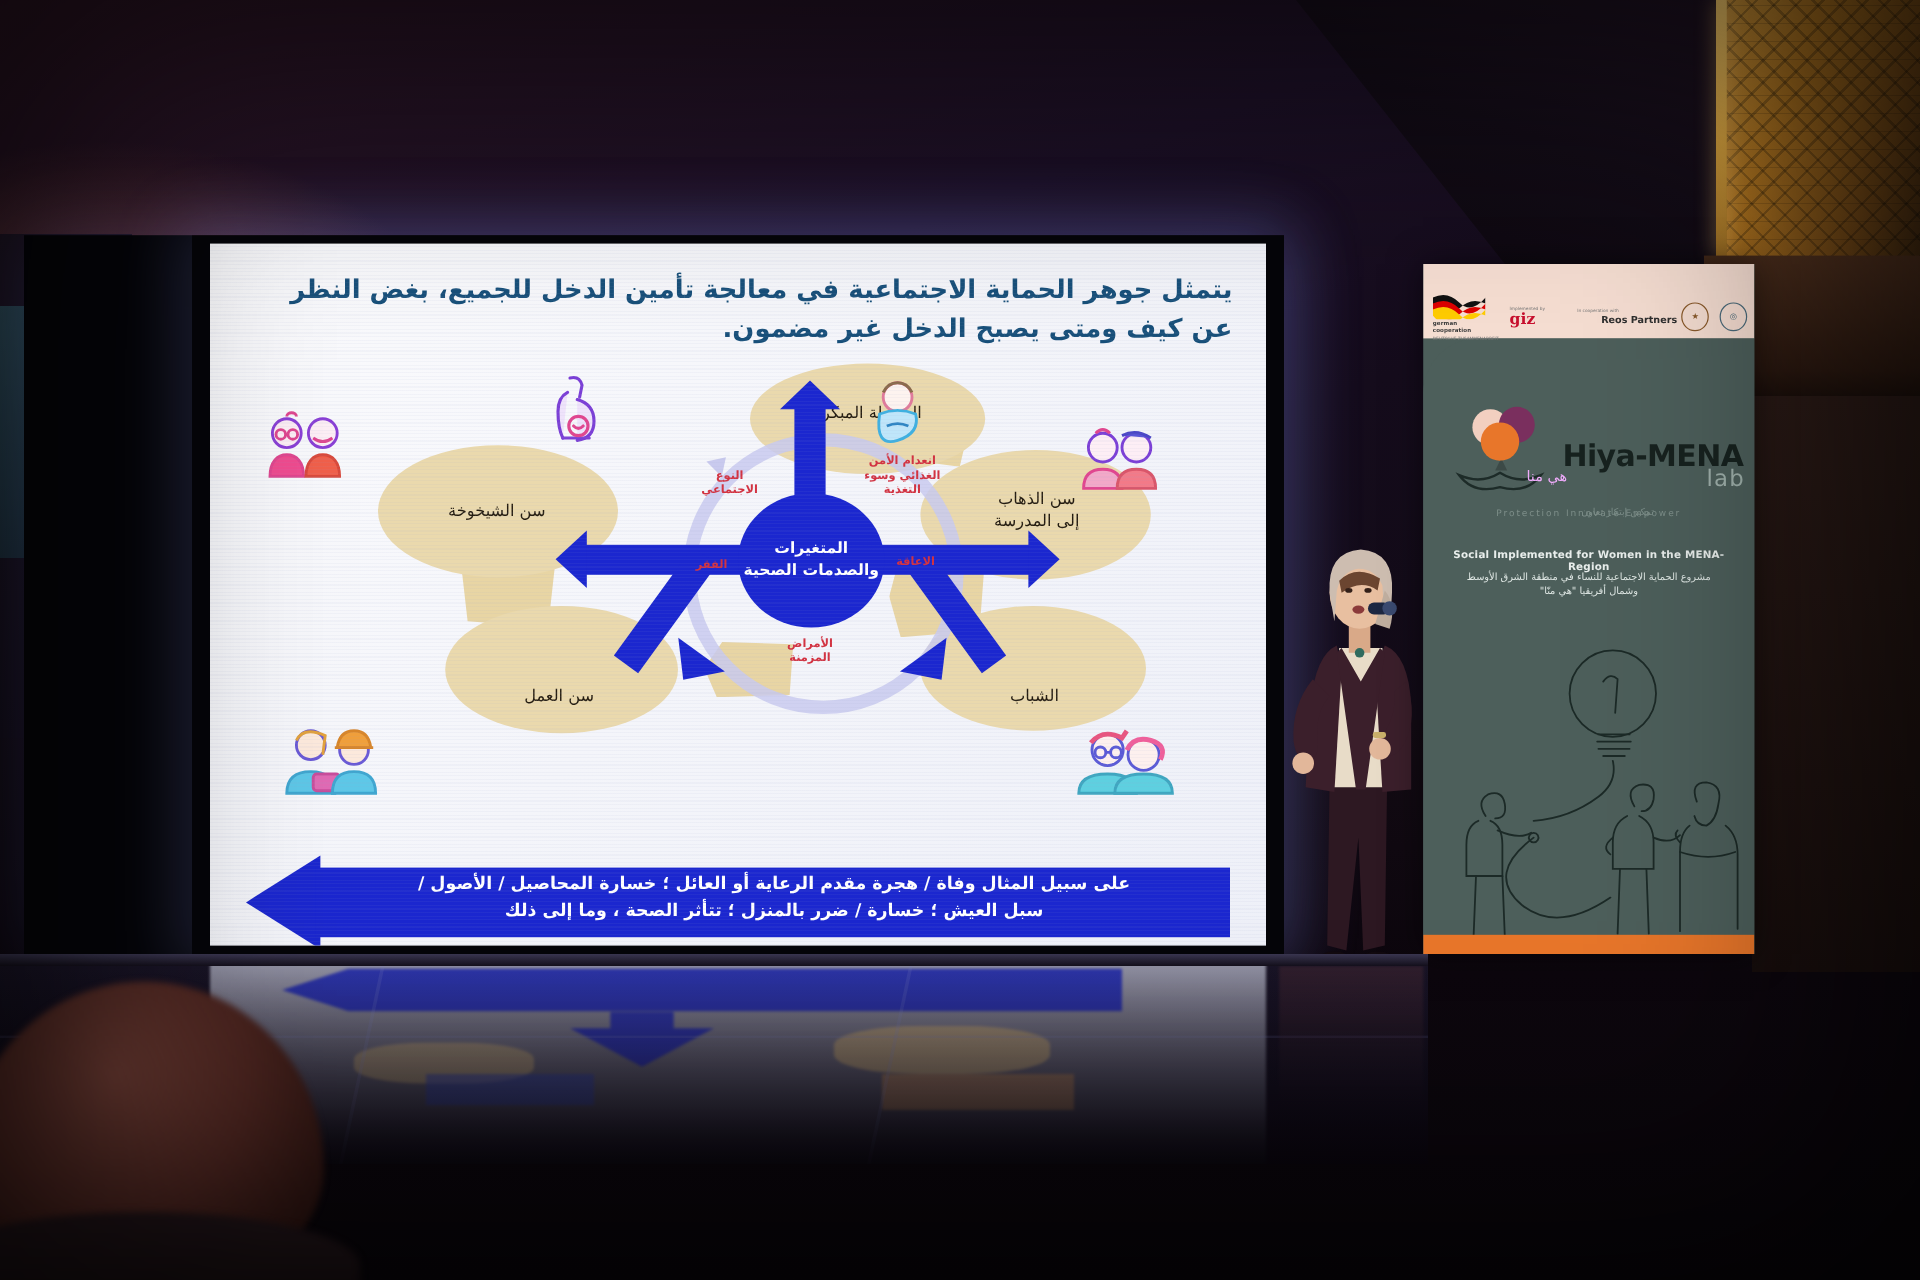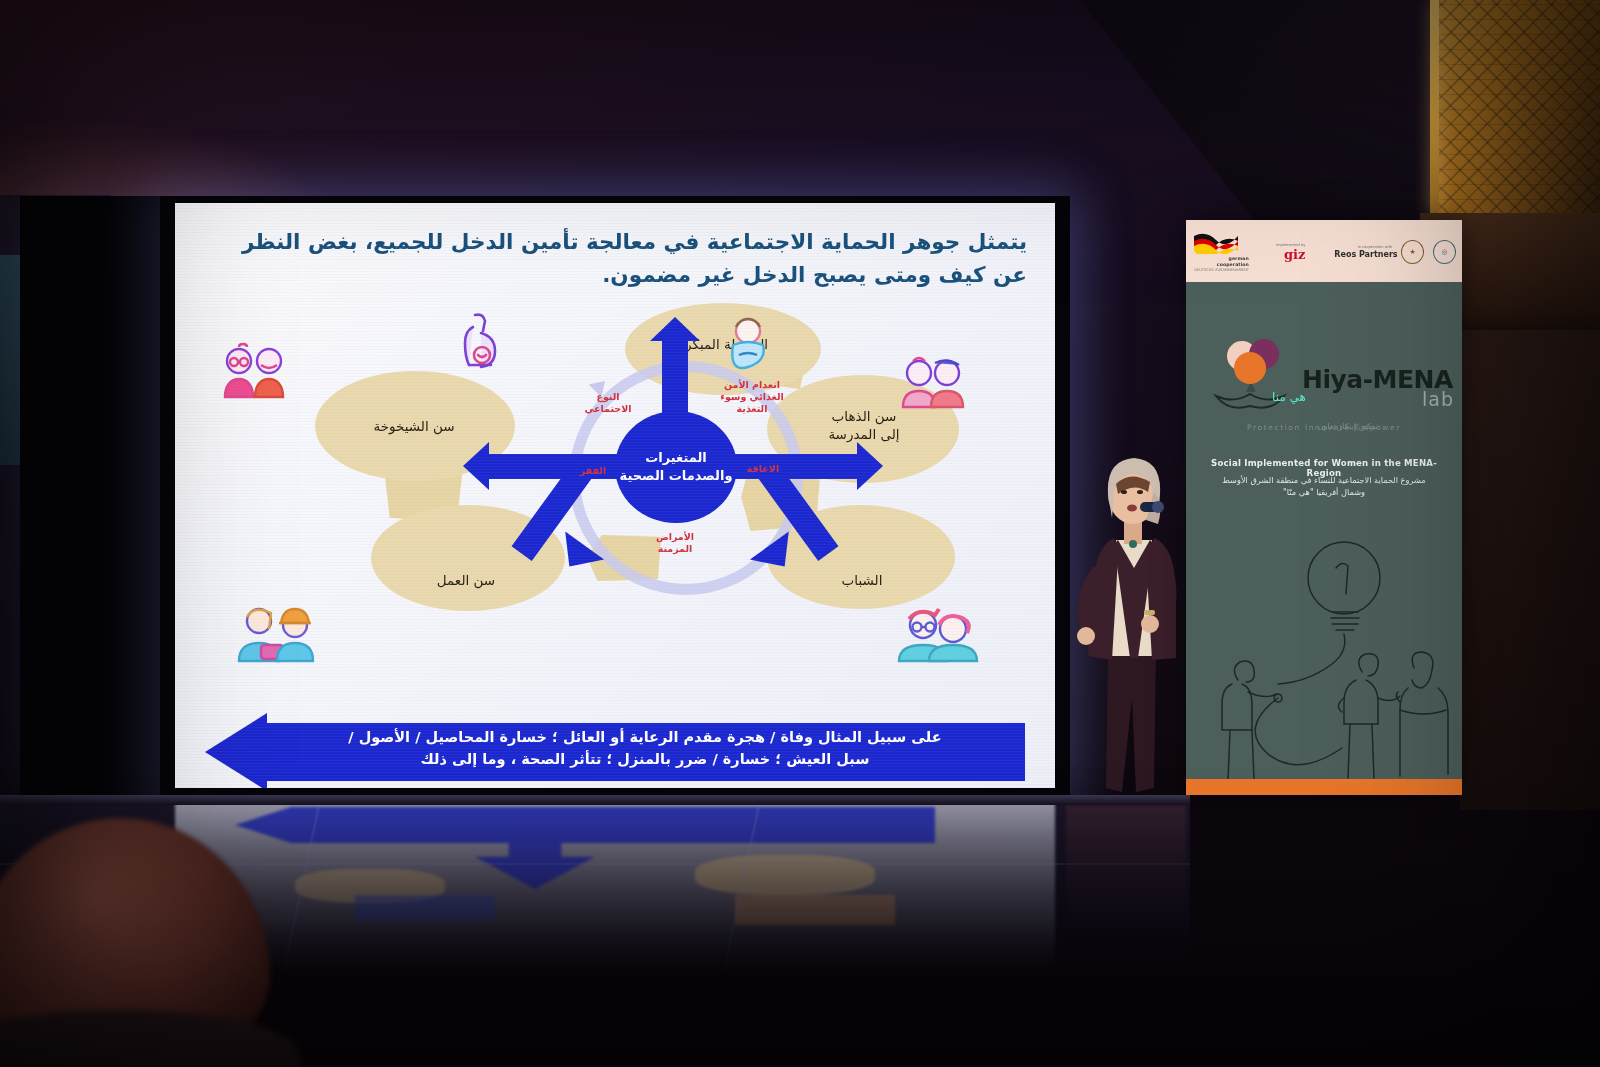--- a/index.html
+++ b/index.html
@@ -102,39 +102,39 @@
   .speaker{position:absolute;left:1060px;top:448px;width:140px;height:392px;}
 
   
   .poster{position:absolute;left:1186px;top:220px;width:276px;height:575px;
     background:#4d5f5b;overflow:hidden;
     box-shadow:0 0 26px rgba(0,0,0,.5);}
   .poster-top{position:absolute;left:0;top:0;width:276px;height:62px;background:#f6ded2;}
   .poster-orange{position:absolute;left:0;bottom:0;width:276px;height:16px;background:#e8762a;}
   .poster-teal{position:absolute;left:0;top:62px;width:276px;height:497px;background:#4d5f5b;
     border-top-left-radius:46px;}
-  .logo-row{position:absolute;left:8px;top:8px;width:262px;height:48px;
-    display:flex;align-items:center;gap:9px;text-align:right;}
+  .logo-row{position:absolute;left:8px;top:20px;width:262px;height:48px;
+    display:flex;align-items:center;gap:9px;}
   .ger-flag{width:44px;height:24px;position:relative;overflow:hidden;}
   .ger-cap{font-size:4.6px;color:#3b3b3b;line-height:1.25;letter-spacing:.1px;}
   .giz-mark{font-size:13px;font-weight:700;color:#c8102e;font-family:"DejaVu Serif",serif;line-height:1;}
   .small-cap{font-size:3.6px;color:#777;line-height:1.2;}
   .reos{font-size:8px;font-weight:700;color:#2f2f2f;white-space:nowrap;}
   .seal{width:22px;height:22px;border-radius:50%;border:1.2px solid #8a5a2b;
     display:flex;align-items:center;justify-content:center;font-size:7px;color:#8a5a2b;}
   .seal2{width:22px;height:22px;border-radius:50%;border:1.2px solid #4a6a7a;
     display:flex;align-items:center;justify-content:center;font-size:7px;color:#4a6a7a;}
 
   .brand-row{position:absolute;left:14px;top:116px;width:250px;height:70px;
     display:flex;align-items:center;gap:8px;}
   .brand-name{font-size:25px;font-weight:700;color:#17221f;letter-spacing:-.5px;line-height:1;}
   .brand-sub{position:absolute;left:110px;top:168px;width:158px;text-align:right;
     font-size:19px;color:#9fb0ab;letter-spacing:1px;}
   .brand-ar{position:absolute;left:86px;top:170px;width:110px;text-align:left;direction:rtl;
-    font-size:12px;color:#5eead4;}
+    font-size:12px;color:#f0abfc;}
   .tagline{position:absolute;left:0;top:203px;width:276px;text-align:center;
     font-size:7.5px;color:#7d8e89;letter-spacing:1.6px;}
   .tagline-ar{position:absolute;left:0;top:202px;width:276px;text-align:center;
     direction:rtl;font-size:8px;color:#7d8e89;}
   .poster-h{position:absolute;left:8px;top:238px;width:260px;text-align:center;
     font-size:8.6px;color:#e9eeec;font-weight:600;letter-spacing:.2px;}
   .poster-ar1{position:absolute;left:8px;top:254px;width:260px;text-align:center;
     direction:rtl;font-size:8.2px;color:#dfe7e4;line-height:1.5;}
 
   

